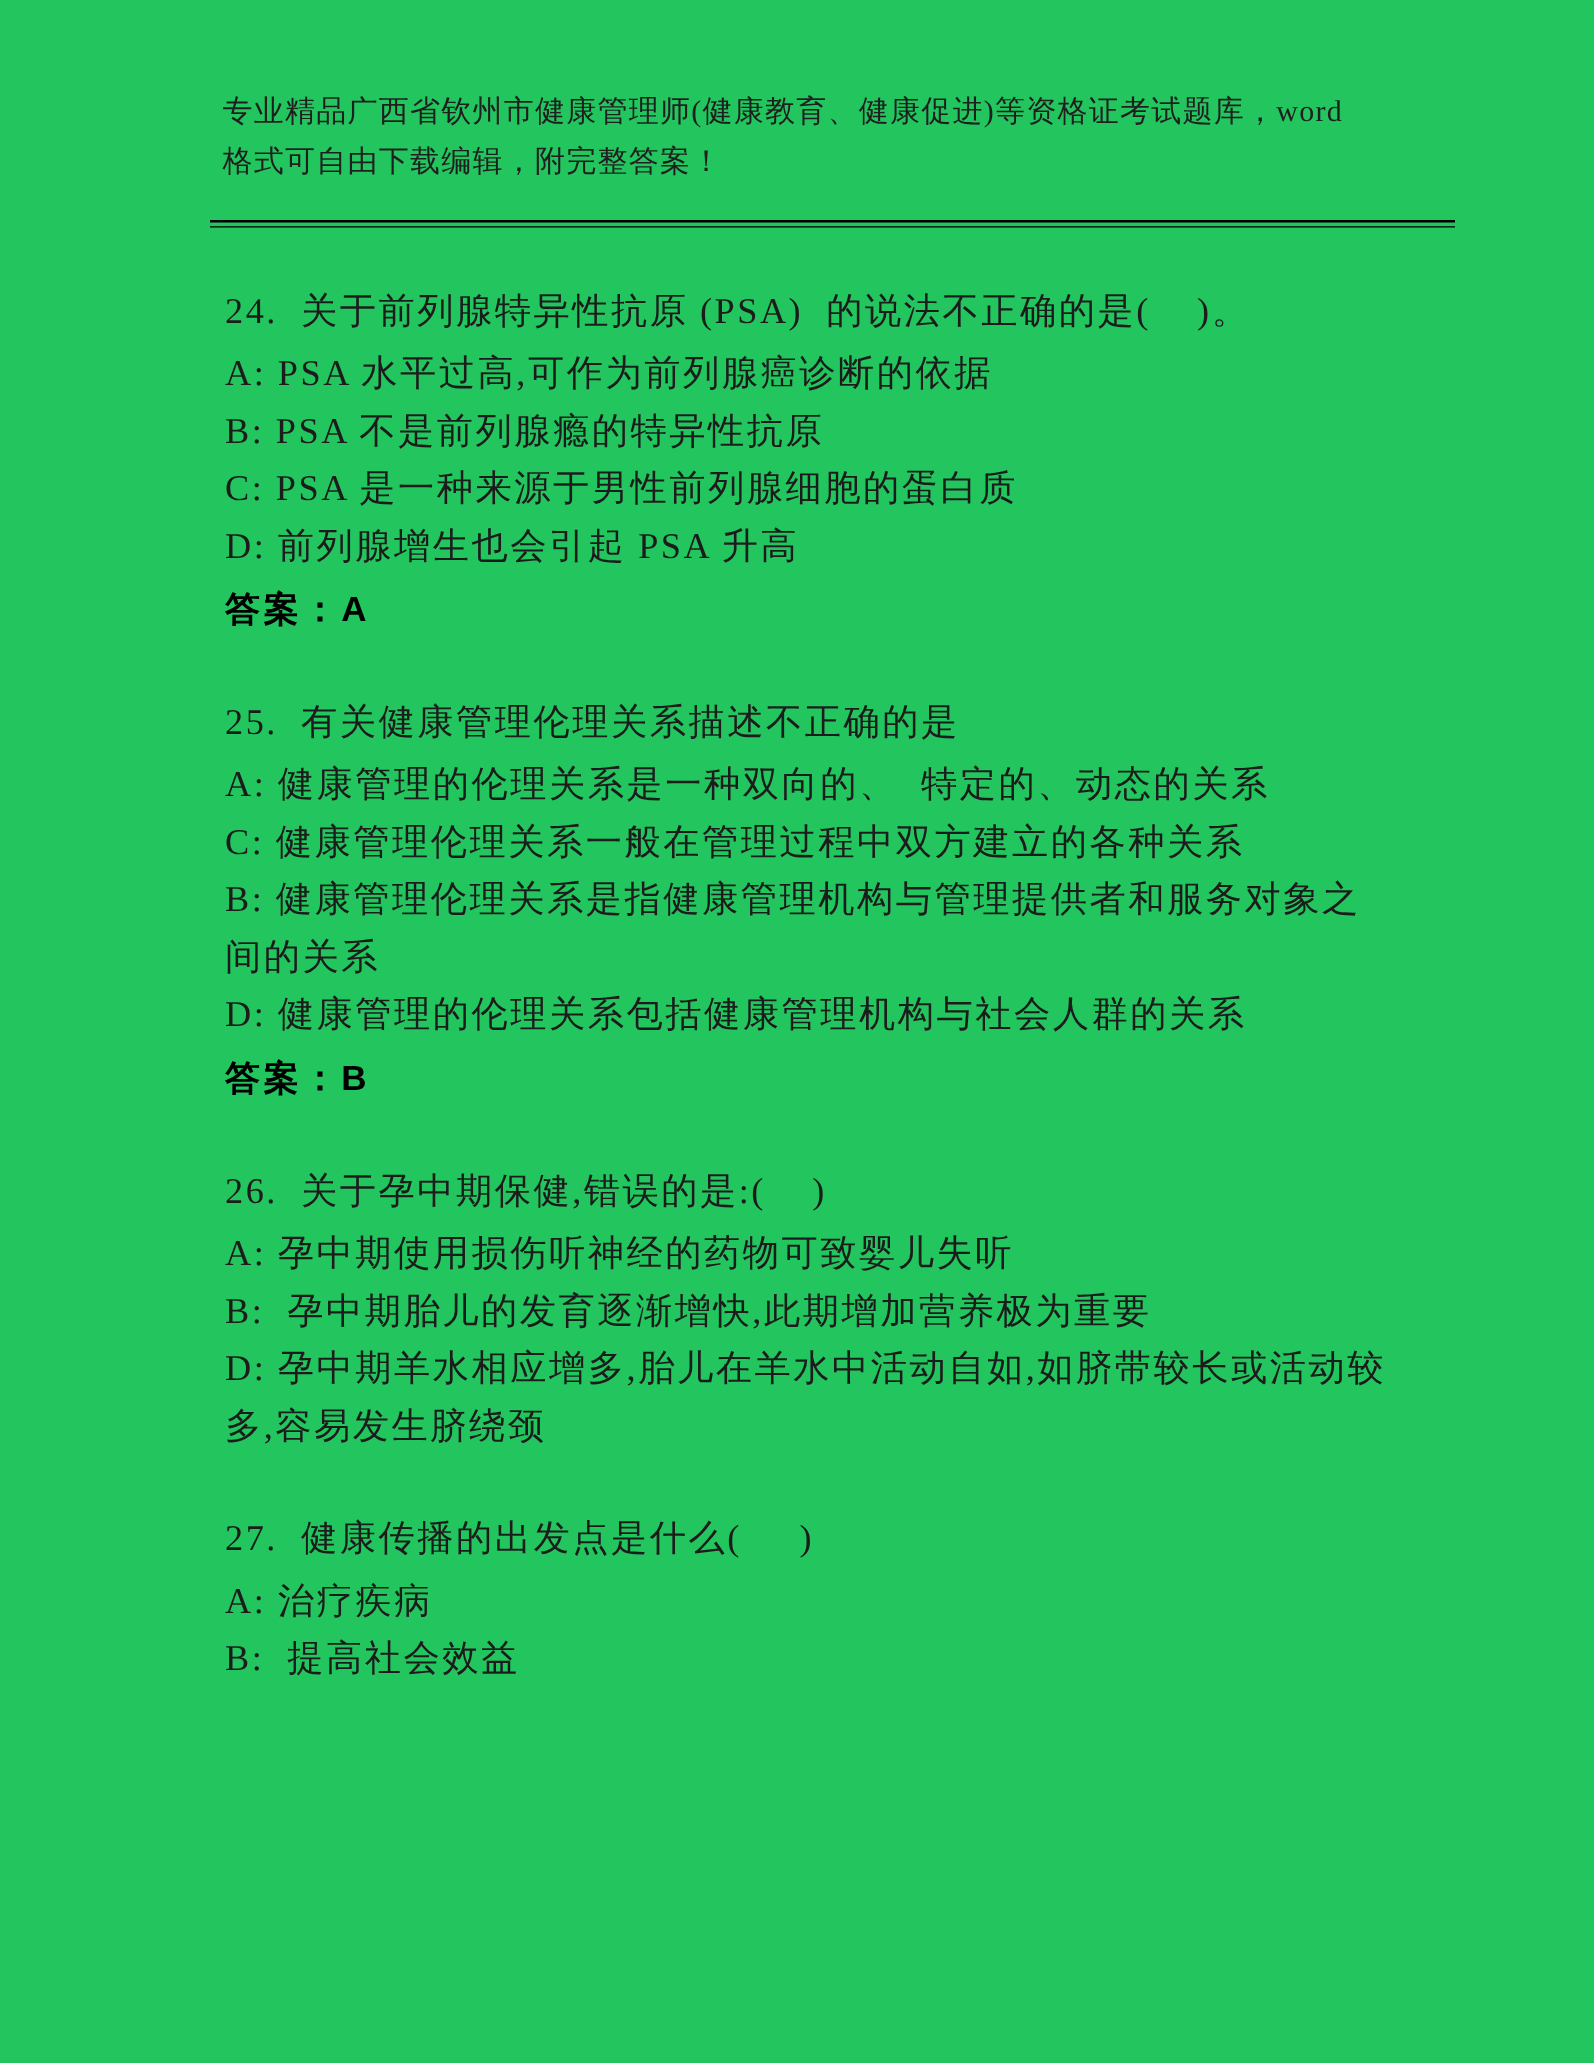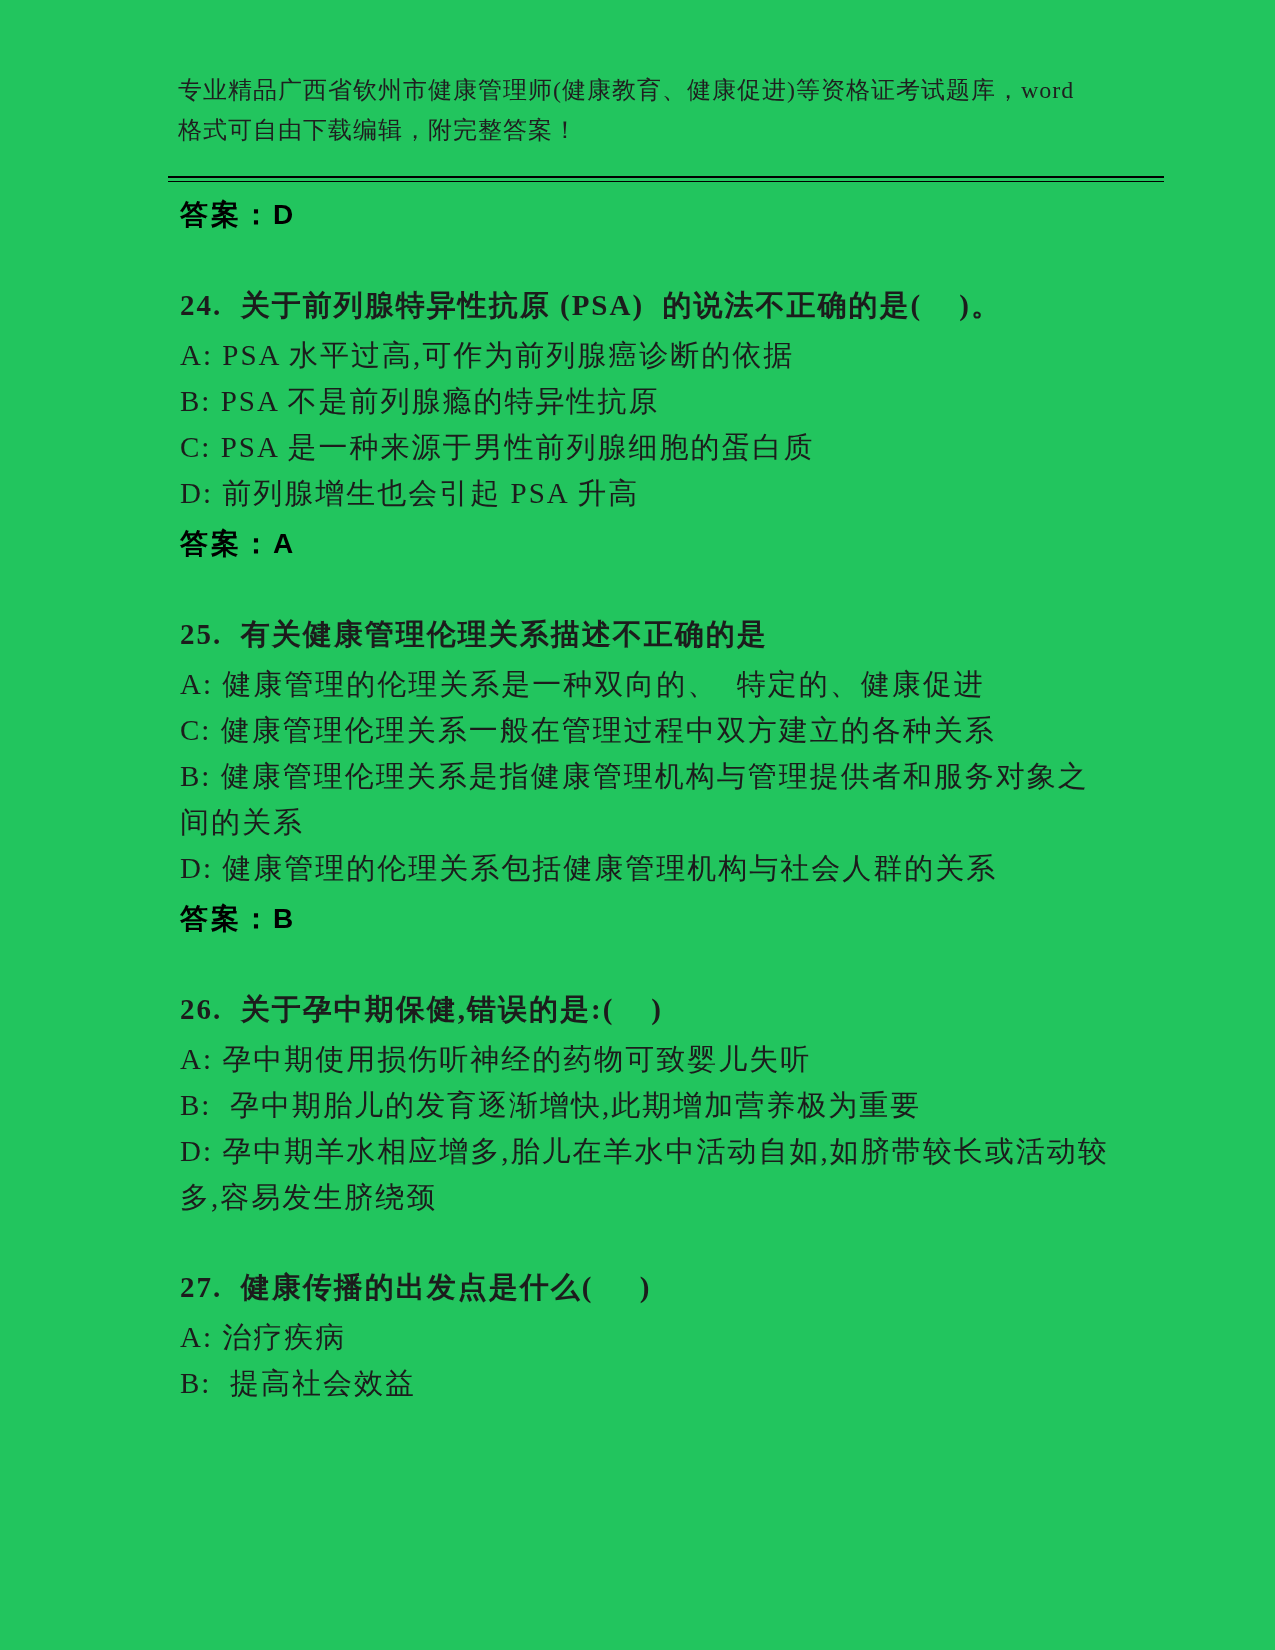--- a/index.html
+++ b/index.html
@@ -57,51 +57,49 @@
     margin-top: 5px;
   }
   .top-answer {
     margin-top: 10px;
   }
   .question-block {
     margin-top: 44px;
   }
   .q-title {
     margin-bottom: 4px;
-    font-weight: bold;
   }
 </style>
 </head>
 <body>
 
 <div class="page">
 
   <div class="header">
     <p>专业精品广西省钦州市健康管理师(健康教育、健康促进)等资格证考试题库，word</p>
     <p>格式可自由下载编辑，附完整答案！</p>
   </div>
 
   <div class="divider"></div>
 
   <div class="content">
 
-    <p class="line answer top-answer">答案：D</p>
 
     <section class="question-block">
       <p class="line q-title">24.  关于前列腺特异性抗原 (PSA)  的说法不正确的是(    )。</p>
       <p class="line">A: PSA 水平过高,可作为前列腺癌诊断的依据</p>
       <p class="line">B: PSA 不是前列腺瘾的特异性抗原</p>
       <p class="line">C: PSA 是一种来源于男性前列腺细胞的蛋白质</p>
       <p class="line">D: 前列腺增生也会引起 PSA 升高</p>
       <p class="line answer">答案：A</p>
     </section>
 
     <section class="question-block">
       <p class="line q-title">25.  有关健康管理伦理关系描述不正确的是</p>
-      <p class="line">A: 健康管理的伦理关系是一种双向的、  特定的、健康促进</p>
+      <p class="line">A: 健康管理的伦理关系是一种双向的、  特定的、动态的关系</p>
       <p class="line">C: 健康管理伦理关系一般在管理过程中双方建立的各种关系</p>
       <p class="line">B: 健康管理伦理关系是指健康管理机构与管理提供者和服务对象之间的关系</p>
       <p class="line">D: 健康管理的伦理关系包括健康管理机构与社会人群的关系</p>
       <p class="line answer">答案：B</p>
     </section>
 
     <section class="question-block">
       <p class="line q-title">26.  关于孕中期保健,错误的是:(    )</p>
       <p class="line">A: 孕中期使用损伤听神经的药物可致婴儿失听</p>
       <p class="line">B:  孕中期胎儿的发育逐渐增快,此期增加营养极为重要</p>

